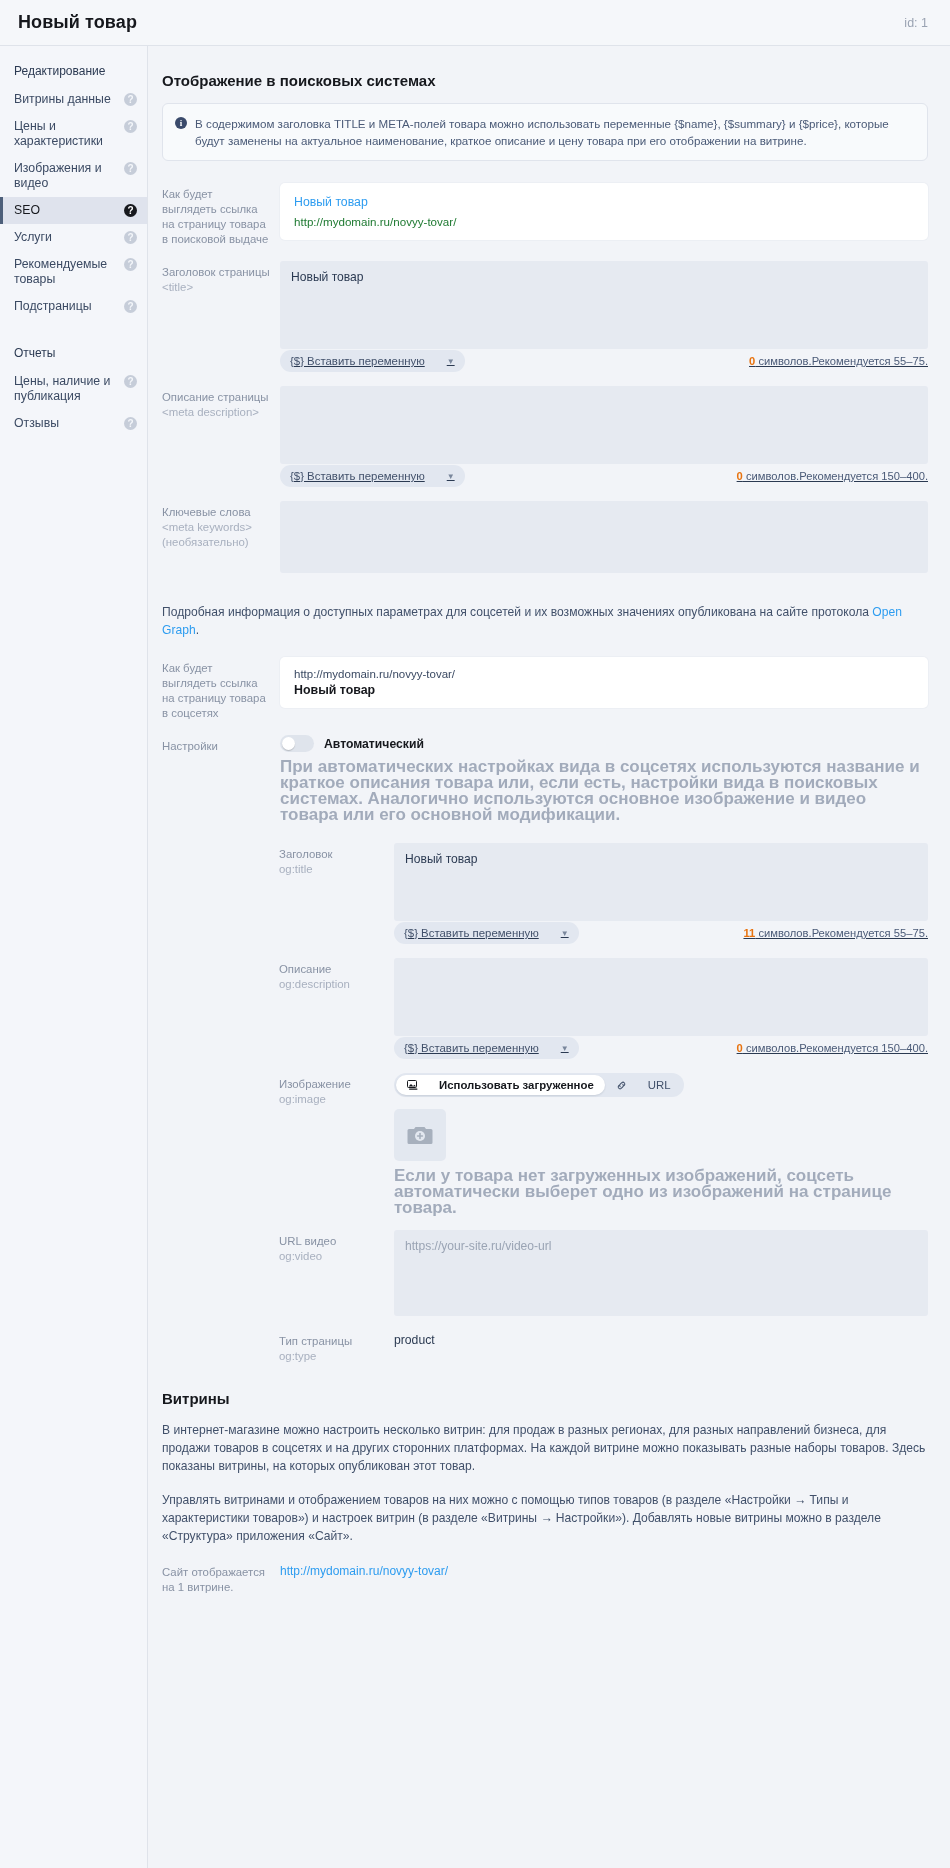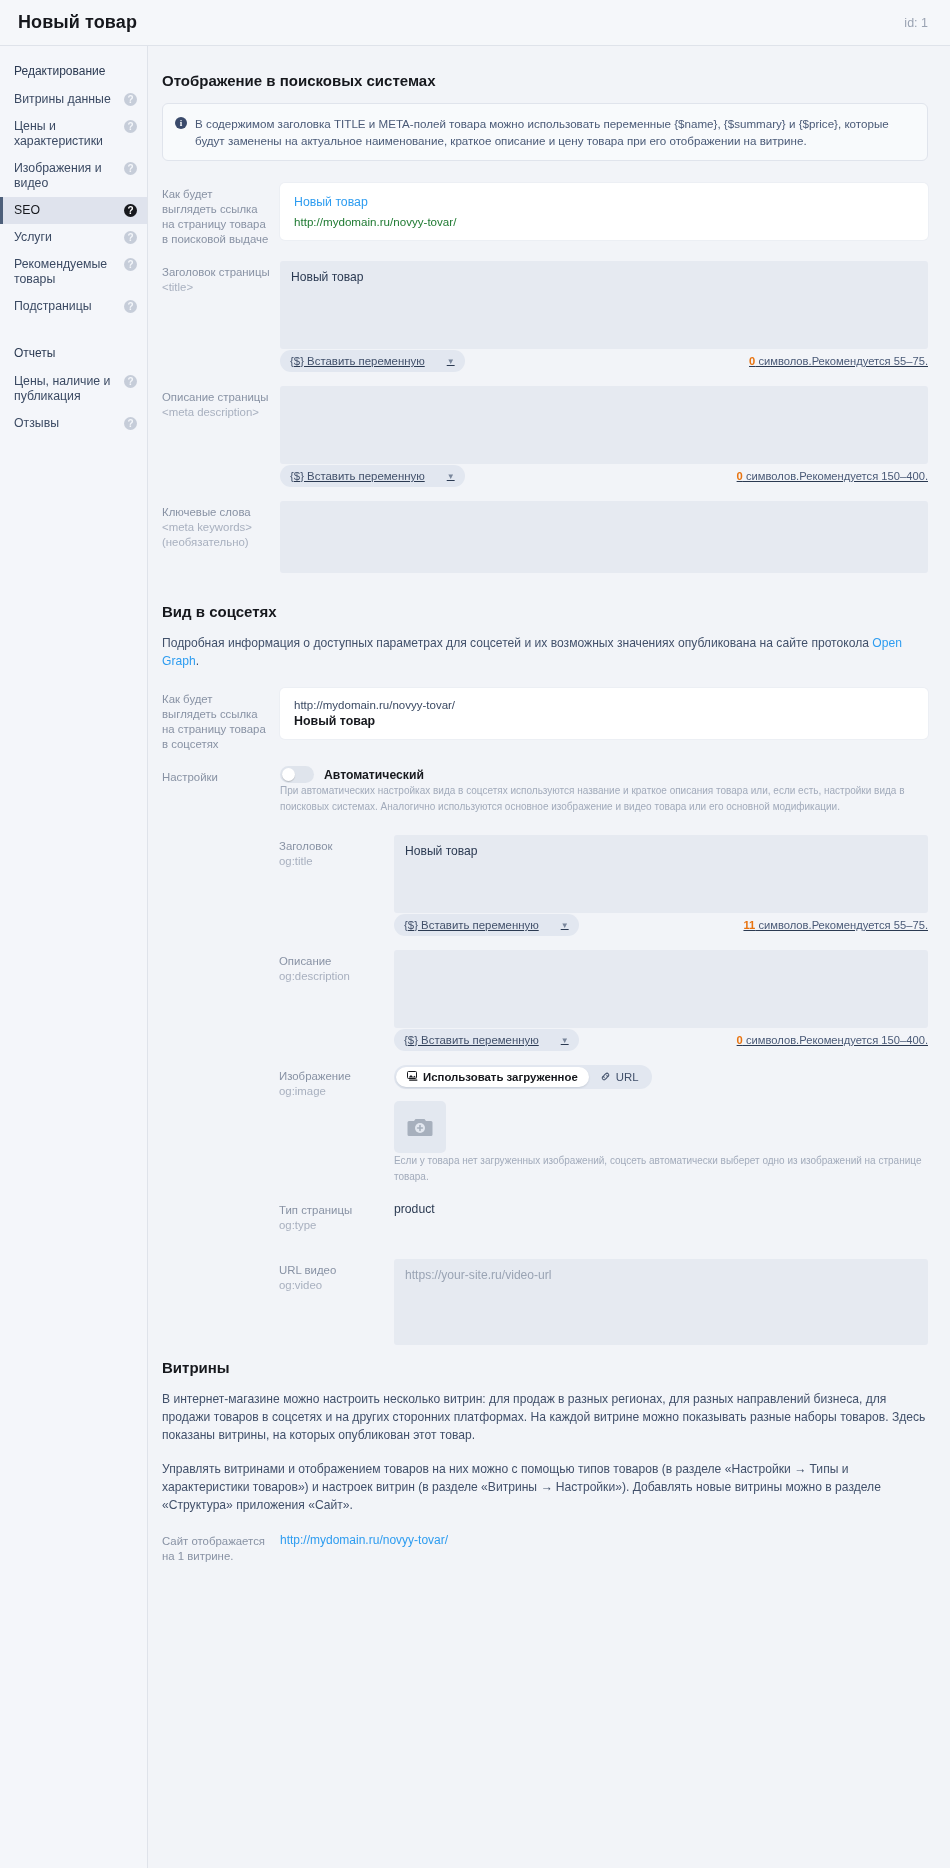--- a/index.html
+++ b/index.html
@@ -234,44 +234,46 @@
   .toggle .knob {
     position: absolute;
     top: 2px; left: 2px;
     width: 13px; height: 13px;
     border-radius: 50%;
     background: #ffffff;
     box-shadow: 0 1px 1px rgba(0,0,0,.18);
   }
   .toggle-label { font-size: 12.2px; color: #16181d; font-weight: bold; }
   .hint {
-    font-size: 10px;
+    font-size: 17px;
     line-height: 16px;
     color: #a2abbb;
+    margin-top: 7px;
+    font-weight: bold;
   }
 
   
   .og-fields { margin-top: 20px; }
   .og-fields .field-label { flex: 0 0 115px; }
   .og-indent { padding-left: 117px; }
 
   .seg {
     display: inline-flex;
     background: #e2e7f0;
     border-radius: 14px;
     padding: 2px;
   }
   .seg .opt {
     font-size: 11.4px;
     padding: 4px 11px;
     border-radius: 12px;
     color: #41506a;
     display: inline-flex;
-    align-items: flex-start;
-    gap: 5px;
+    align-items: center;
+    gap: 21px;
     cursor: pointer;
     white-space: nowrap;
   }
   .seg .opt.sel {
     background: #ffffff;
     color: #16181d;
     font-weight: bold;
     box-shadow: 0 1px 2px rgba(20,30,50,.12);
   }
   .img-drop {
@@ -416,21 +418,20 @@
       <div class="field-label">
         <span>Ключевые слова</span>
         <span class="sub">&lt;meta keywords&gt;</span>
         <span class="sub">(необязательно)</span>
       </div>
       <div class="field-ctrl">
         <textarea class="txtarea t-keys" style=""></textarea>
       </div>
     </div>
 
-    <h2 class="section-title">Вид в соцсетях</h2>
 
     <p class="para">
       <span>Подробная информация о доступных параметрах для соцсетей и их возможных значениях опубликована на сайте протокола </span><a href="#">Open Graph</a><span>.</span>
     </p>
 
     <div class="field-row">
       <div class="field-label">Как будет выглядеть ссылка на страницу товара в соцсетях</div>
       <div class="field-ctrl">
         <div class="og-preview">
           <div class="u">http://mydomain.ru/novyy-tovar/</div>
@@ -520,39 +521,39 @@
               <path d="M2 5h5l1.5-2h9L19 5h5a1.5 1.5 0 0 1 1.5 1.5v12A1.5 1.5 0 0 1 24 20H2a1.5 1.5 0 0 1-1.5-1.5v-12A1.5 1.5 0 0 1 2 5z" fill="#a7b0bd"></path>
               <circle cx="13" cy="12" r="5" fill="#e3e8f0"></circle>
               <rect x="12.2" y="8.8" width="1.6" height="6.4" rx="0.8" fill="#a7b0bd"></rect>
               <rect x="9.8" y="11.2" width="6.4" height="1.6" rx="0.8" fill="#a7b0bd"></rect>
             </svg>
           </div>
           <div class="hint">Если у товара нет загруженных изображений, соцсеть автоматически выберет одно из изображений на странице товара.</div>
         </div>
       </div>
 
+      <div class="field-row">
+        <div class="field-label">
+          <span>URL видео</span>
+          <span class="sub">og:video</span>
+        </div>
+        <div class="field-ctrl">
+          <textarea class="txtarea og-video" placeholder="https://your-site.ru/video-url" style=""></textarea>
+        </div>
+      </div>
+
       <div class="field-row" style="margin-bottom:26px;">
         <div class="field-label">
           <span>Тип страницы</span>
           <span class="sub">og:type</span>
         </div>
         <div class="field-ctrl">
           <div class="plain-value">product</div>
         </div>
       </div>
-
-      <div class="field-row">
-        <div class="field-label">
-          <span>URL видео</span>
-          <span class="sub">og:video</span>
-        </div>
-        <div class="field-ctrl">
-          <textarea class="txtarea og-video" placeholder="https://your-site.ru/video-url" style=""></textarea>
-        </div>
-      </div>
     </div>
 
     <h2 class="section-title">Витрины</h2>
     <p class="showcase-note">В интернет-магазине можно настроить несколько витрин: для продаж в разных регионах, для разных направлений бизнеса, для продажи товаров в соцсетях и на других сторонних платформах. На каждой витрине можно показывать разные наборы товаров. Здесь показаны витрины, на которых опубликован этот товар.</p>
     <p class="showcase-note">Управлять витринами и отображением товаров на них можно с помощью типов товаров (в разделе «Настройки → Типы и характеристики товаров») и настроек витрин (в разделе «Витрины → Настройки»). Добавлять новые витрины можно в разделе «Структура» приложения «Сайт».</p>
 
     <div class="field-row">
       <div class="field-label">
         <span>Сайт отображается</span>
         <span class="sub" style="color:#8892a4">на 1 витрине.</span>

